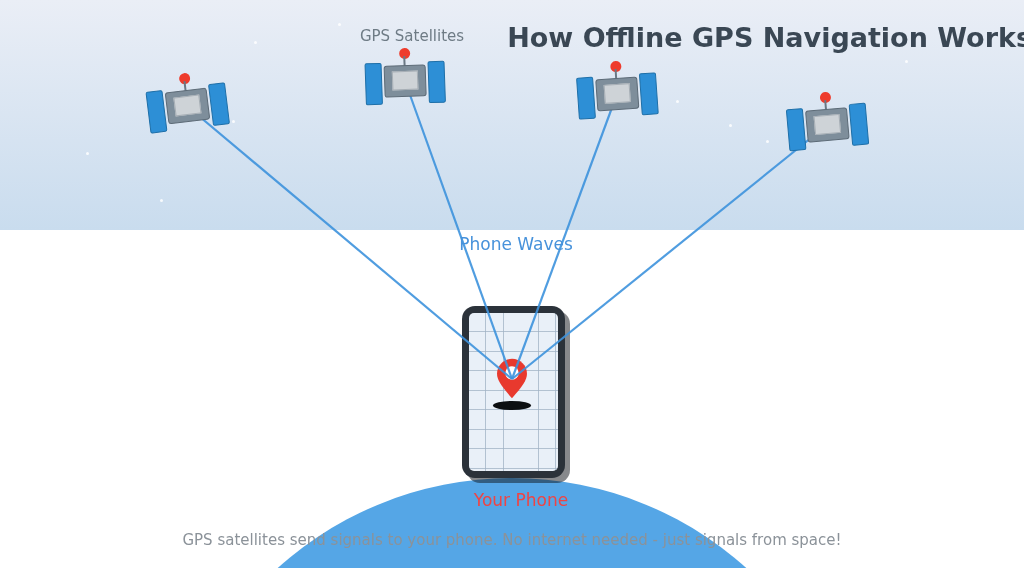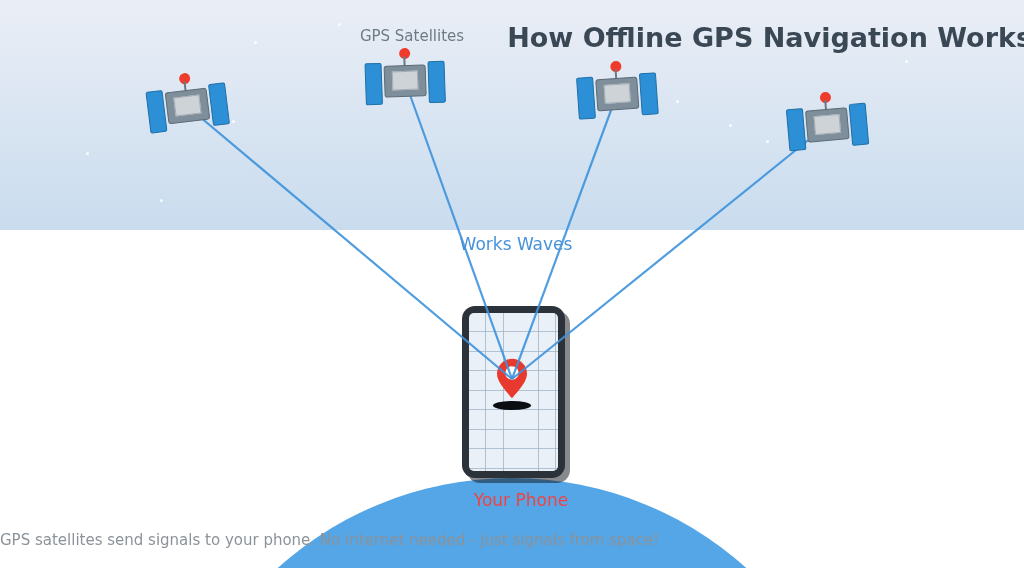--- a/index.html
+++ b/index.html
@@ -79,21 +79,21 @@
   }
   .signal-waves-label {
     left:516px; top:234px; transform:translateX(-50%);
     font-size:17px; color:var(--label_blue,#4792db);
   }
   .phone-label {
     left:521px; top:490px; transform:translateX(-50%);
     font-size:17px; color:#ef4444;
   }
   .caption {
-    left:0; top:531px; width:1024px; text-align:left;
+    left:0; top:531px; width:1024px; text-align:center;
     font-size:15px; color:var(--muted_gray,#8b9299);
   }
 </style>
 </head>
 <body>
 
 <div class="stage" style="--sky_top: #eaeef6; --sky_bottom: #c9dcee; --earth_blue: #55a6e6; --signal_line_blue: #3e93dd; --solar_panel_blue: #2d8fd6; --satellite_body_gray: #7e8e9b; --antenna_red: #ee3b2c; --pin_red: #e8392e; --title_text: #3a4754; --label_blue: #4792db; --muted_gray: #8b9299;">
 
   <div class="sky"></div>
   <div id="star-field">
@@ -160,17 +160,17 @@
     <div class="antenna-stalk"></div>
     <div class="panel panel-left"></div>
     <div class="panel panel-right"></div>
     <div class="sat-body">
       <div class="sat-core"></div>
     </div>
   </div>
 
   <div class="label satellites-label">GPS Satellites</div>
   <div class="label title">How Offline GPS Navigation Works</div>
-  <div class="label signal-waves-label">Works Waves</div>
+  <div class="label signal-waves-label">Phone Waves</div>
   <div class="label phone-label">Your Phone</div>
   <div class="label caption">GPS satellites send signals to your phone. No internet needed - just signals from space!</div>
 
 </div>
 
 </body></html>

